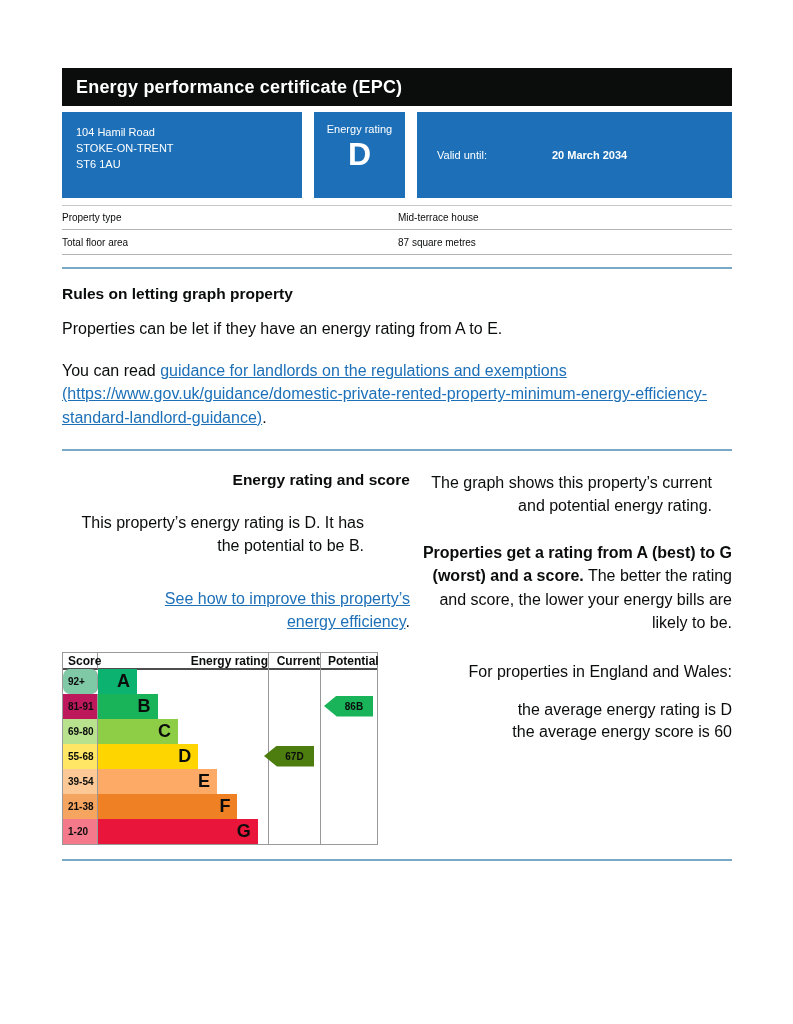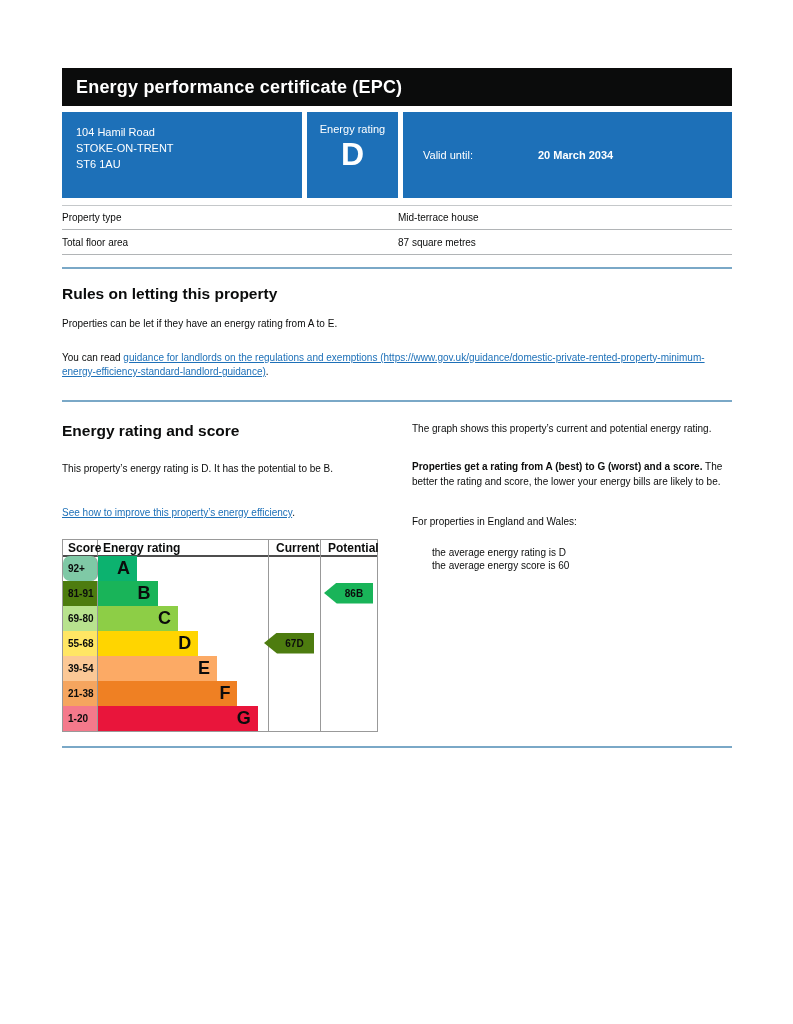--- a/index.html
+++ b/index.html
@@ -11,21 +11,21 @@
   .content { position:absolute; left:62px; top:0; width:670px; }
 
   
   .black-bar {
     margin-top:68px; height:38px; background:#0b0c0c; color:#ffffff;
     display:flex; align-items:center; padding-left:14px;
     font-size:18px; font-weight:bold; letter-spacing:.2px;
   }
 
   
-  .boxes { display:flex; gap:5px; margin-top:6px; height:86px; }
+  .boxes { display:flex; gap:12px; margin-top:6px; height:86px; }
   .box { background:#1d70b8; color:#ffffff; }
   .addr-box { width:240px; padding:13px 10px 0 14px; font-size:11px; line-height:1.45; }
   .rating-box { width:91px; text-align:center; padding-top:11px; }
   .rating-box .lbl { font-size:11px; }
   .rating-box .big { font-size:32px; font-weight:bold; line-height:1.15; margin-top:1px; }
   .right-rows { flex:1; display:flex; flex-direction:column; gap:5px; }
   .rrow { flex:1; background:#1d70b8; color:#ffffff; display:flex; align-items:center;
           font-size:11px; padding-left:20px; }
   .rrow .lab { width:115px; }
   .rrow .val { font-weight:bold; }
@@ -36,27 +36,27 @@
   .frow:first-child { border-top:1px solid #c5c8ca; }
   .frow .fl { width:336px; }
 
   .divider { height:2px; background:#7aa8c7; }
   .div1 { margin-top:12px; }
   .div2 { margin-top:20px; }
   .div3 { margin-top:14px; }
 
   h2 { font-size:15.5px; font-weight:bold; }
   .h-rules { margin-top:16px; }
-  .p { font-size:10px; line-height:1.45; }
+  .p { font-size:16px; line-height:1.45; }
   .p1 { margin-top:14px; }
   .p2 { margin-top:19px; max-width:660px; }
   a.link, .link { color:#1d70b8; text-decoration:underline; cursor:pointer; }
 
   
-  .twocol { display:flex; margin-top:20px; }
+  .twocol { display:flex; margin-top:20px;text-align:right; }
   .leftcol { width:348px; }
   .rightcol { width:320px; margin-left:2px; }
   .leftcol .pa { margin-top:22px; width:302px; }
   .leftcol .plink { margin-top:30px; width:268px; display:inline-block; }
   .rightcol .pr1 { width:300px; }
   .rightcol .pr2 { margin-top:24px; }
   .rightcol .pr3 { margin-top:26px; }
   .rightcol .avg { margin-top:16px; line-height:1.35;margin-left:20px; }
   b { font-weight:bold; }
 
@@ -109,21 +109,21 @@
       <span>Mid-terrace house</span>
     </div>
     <div class="frow">
       <span class="fl">Total floor area</span>
       <span>87 square metres</span>
     </div>
   </div>
 
   <div class="divider div1"></div>
 
-  <h2 class="h-rules">Rules on letting this property</h2>
+  <h2 class="h-rules">Rules on letting graph property</h2>
   <p class="p p1">Properties can be let if they have an energy rating from A to E.</p>
   <p class="p p2"><span>You can read </span><a class="link">guidance for landlords on the regulations and exemptions (https://www.gov.uk/guidance/domestic-private-rented-property-minimum-energy-efficiency-standard-landlord-guidance)</a><span>.</span></p>
 
   <div class="divider div2"></div>
 
   <div class="twocol">
 
     <div class="leftcol">
       <h2>Energy rating and score</h2>
       <p class="p pa">This property’s energy rating is D. It has the potential to be B.</p>
@@ -139,21 +139,21 @@
 
         <div class="crow">
           <div class="cscore br" style="background: rgb(127, 201, 166); border-radius: 7px;">92+</div>
           <div class="cband br">
               <div class="bar" style="background: rgb(12, 178, 111); width: 23%;">A</div>
             </div>
           <div class="br"></div>
           <div></div>
         </div>
         <div class="crow">
-          <div class="cscore br" style="background: #4d7c0f;">81-91</div>
+          <div class="cscore br" style="background: #be185d;">81-91</div>
           <div class="cband br">
               <div class="bar" style="background: rgb(25, 180, 89); width: 35%;">B</div>
             </div>
           <div class="br"></div>
           <div></div>
         </div>
         <div class="crow">
           <div class="cscore br" style="background: rgb(184, 226, 142);">69-80</div>
           <div class="cband br">
               <div class="bar" style="background: rgb(141, 206, 70); width: 47%;">C</div>

